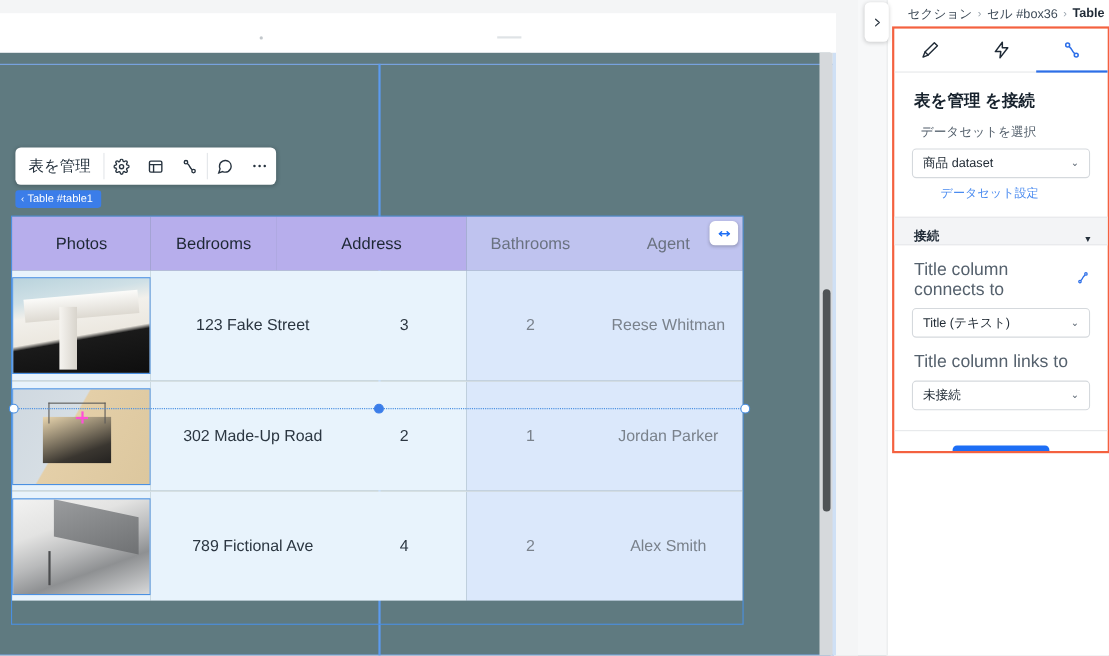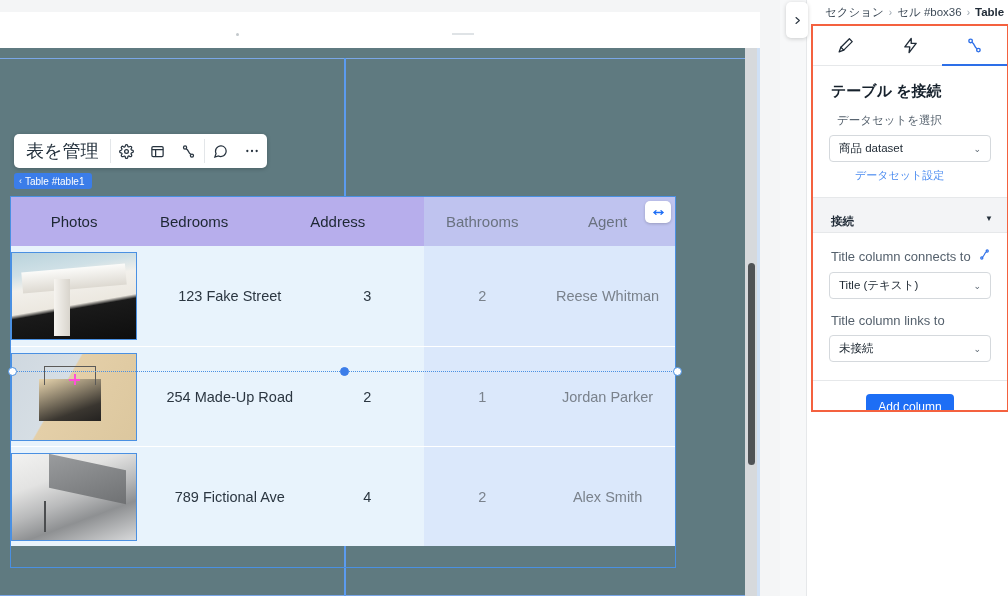--- a/index.html
+++ b/index.html
@@ -60,21 +60,21 @@
     height: 34px;
     display: flex; align-items: stretch;
     background: #ffffff;
     border-radius: 5px;
     box-shadow: 0 1px 4px rgba(0,0,0,.22);
     z-index: 30;
   }
   #toolbar .tb-label {
     display: flex; align-items: center;
     padding: 0 12px;
-    font-size: 18px;
+    font-size: 14px;
     color: #23303c;
     white-space: nowrap;
   }
   #toolbar .tb-sep { width: 1px; background: #e3e6e9; margin: 5px 0; }
   #toolbar .tb-btn {
     width: 31px;
     display: flex; align-items: center; justify-content: center;
     color: #27333f;
     cursor: pointer;
   }
@@ -310,38 +310,38 @@
   .panel-link {
     padding: 6px 18px 0 18px;
     font-size: 11px;
     color: #4a8bf0;
     cursor: pointer;
     margin-left: 24px;
   }
 
   #section-accordion {
     margin-top: 14px;
-    height: 36px;
+    height: 26px;
     background: #f3f4f6;
     border-top: 1px solid #e6e8ea;
     border-bottom: 1px solid #e6e8ea;
-    display: flex; align-items: flex-start; justify-content: space-between;
+    display: flex; align-items: flex-end; justify-content: space-between;
     padding: 16px 14px 0 18px;
     font-size: 11.5px; font-weight: bold;
     color: #1f2a36;
     cursor: pointer;
   }
   #section-accordion .caret { font-size: 8px; color: #25303b; }
 
   .field-label-row {
     display: flex; align-items: center; justify-content: space-between;
     padding: 14px 16px 0 18px;
   }
   .field-label-row .fl {
-    font-size: 13px; color: #55616d;
+    font-size: 16px; color: #55616d;
   }
 
   #panel-divider {
     margin-top: 18px;
     height: 1px; background: #e6e8ea;
   }
   #add-column-btn {
     margin: 13px auto 12px auto;
     width: 88px; height: 25px;
     background: #1d6ef5;
@@ -460,21 +460,21 @@
       </div>
     </div>
 
     <div class="t-row t-body-row">
       <div class="t-cell c-photos cl">
         <div class="thumb thumb-2">
           <span class="thumb-2-cross"></span>
         </div>
       </div>
       <div class="t-cell c-address cl">
-        <span class="v">254 Made-Up Road</span>
+        <span class="v">302 Made-Up Road</span>
       </div>
       <div class="t-cell c-bed cl">
         <span class="v">2</span>
       </div>
       <div class="t-cell c-bath cr">
         <span class="v">1</span>
       </div>
       <div class="t-cell c-agent cr">
         <span class="v">Jordan Parker</span>
       </div>
@@ -549,21 +549,21 @@
       </div>
       <div class="ptab active">
         <svg width="17" height="17" viewBox="0 0 24 24" fill="none" stroke="currentColor" stroke-width="2">
           <circle cx="6.5" cy="5.5" r="2.5"></circle>
           <circle cx="17.5" cy="18.5" r="2.5"></circle>
           <path d="M8.5 7.5 C13 11, 11 13, 15.5 16.5"></path>
         </svg>
       </div>
     </div>
 
-    <div id="panel-title">テーブル を接続</div>
+    <div id="panel-title">表を管理 を接続</div>
 
     <div class="panel-sub">データセットを選択</div>
 
     <div class="panel-select">
       <span>商品 dataset</span>
       <span class="caret">⌄</span>
     </div>
 
     <div class="panel-link">データセット設定</div>
 

